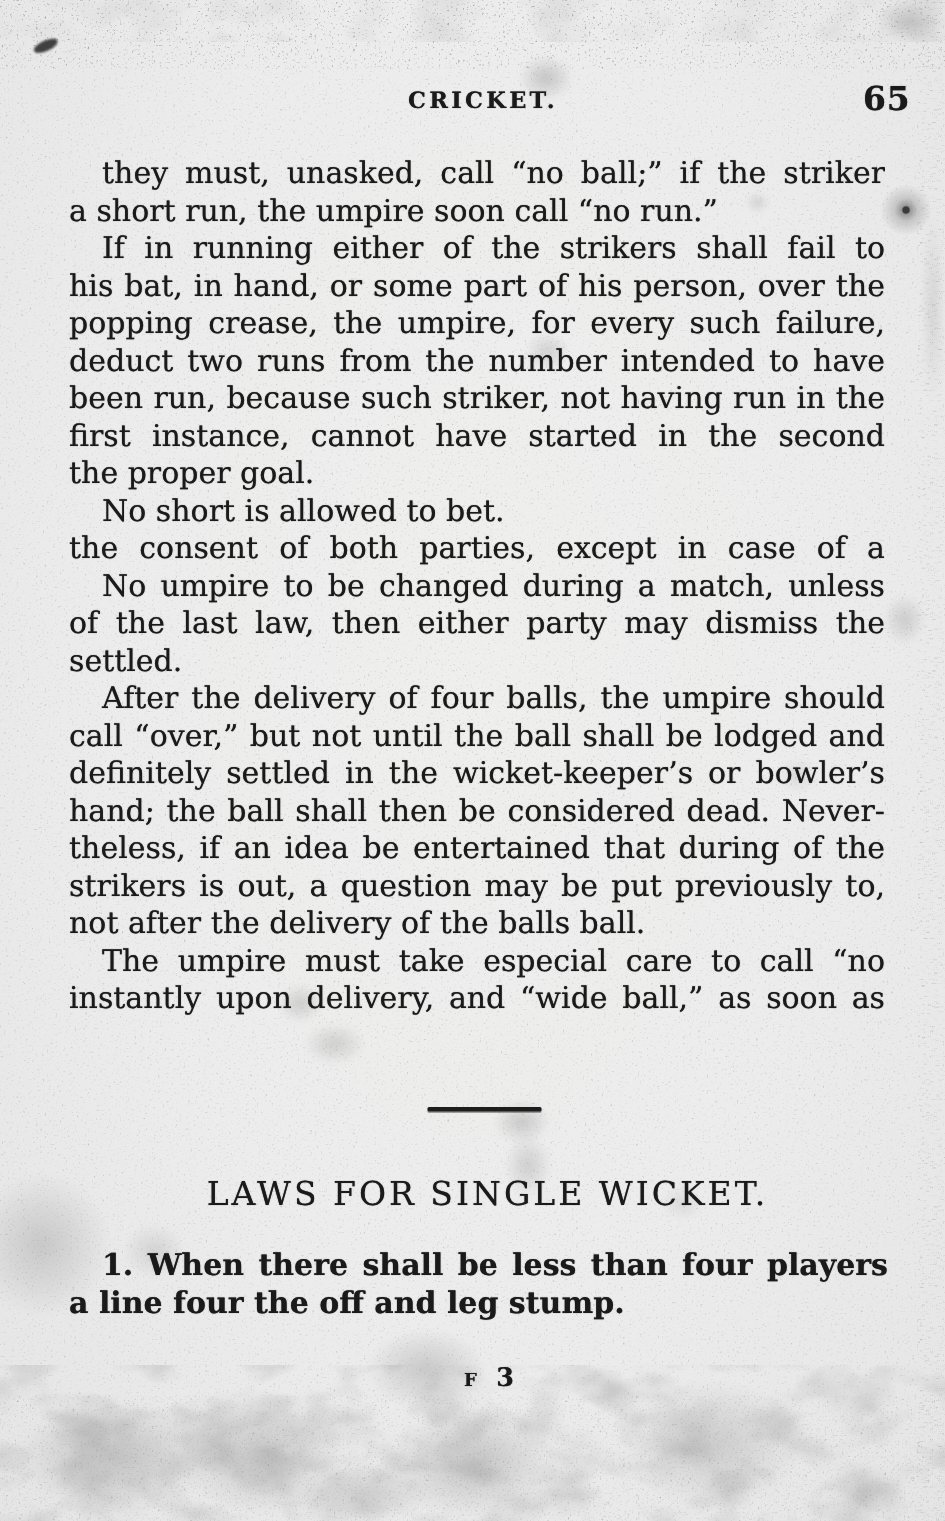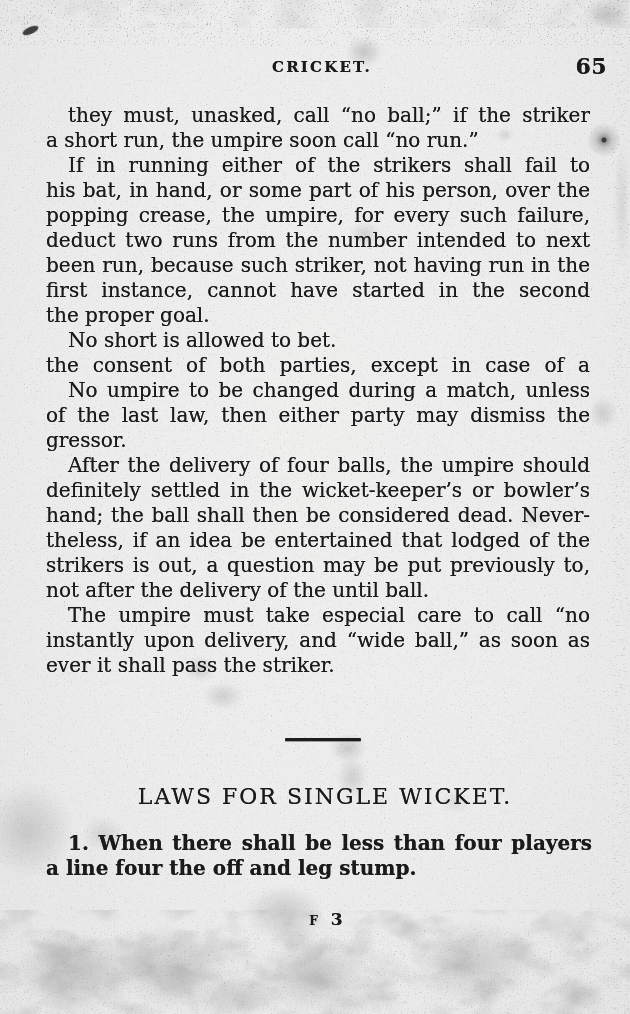--- a/index.html
+++ b/index.html
@@ -125,46 +125,46 @@
 
   <main id="block-main" class="textlayer body-block">
       <p class="para">
         <span class="line first">they must, unasked, call “no ball;” if the striker run</span>
         <span class="line last">a short run, the umpire soon call “no run.”</span>
       </p>
       <p class="para">
         <span class="line first">If in running either of the strikers shall fail to ground</span>
         <span class="line">his bat, in hand, or some part of his person, over the</span>
         <span class="line">popping crease, the umpire, for every such failure, shall</span>
-        <span class="line">deduct two runs from the number intended to next</span>
+        <span class="line">deduct two runs from the number intended to have</span>
         <span class="line">been run, because such striker, not having run in the</span>
         <span class="line">first instance, cannot have started in the second from</span>
         <span class="line last">the proper goal.</span>
       </p>
       <p class="para">
         <span class="line first last">No short is allowed to bet.</span>
       </p>
       <p class="para">
         <span class="line">the consent of both parties, except in case of a violation</span>
         <span class="line first">No umpire to be changed during a match, unless with</span>
         <span class="line">of the last law, then either party may dismiss the trans-</span>
-        <span class="line last">gressor.</span>
+        <span class="line last">settled.</span>
       </p>
       <p class="para">
         <span class="line first">After the delivery of four balls, the umpire should</span>
+        <span class="line">call “over,” but not until the ball shall be lodged and</span>
         <span class="line">definitely settled in the wicket-keeper’s or bowler’s</span>
         <span class="line">hand; the ball shall then be considered dead.  Never-</span>
-        <span class="line">theless, if an idea be entertained that lodged of the</span>
+        <span class="line">theless, if an idea be entertained that during of the</span>
         <span class="line">strikers is out, a question may be put previously to, but</span>
-        <span class="line last">not after the delivery of the until ball.</span>
+        <span class="line last">not after the delivery of the balls ball.</span>
       </p>
       <p class="para">
         <span class="line first">The umpire must take especial care to call “no ball”</span>
         <span class="line">instantly upon delivery, and “wide ball,” as soon as</span>
-        <span class="line last">ever it shall pass the striker.</span>
       </p>
     </main>
 
   <div class="end-rule"></div>
 
   <h2 class="textlayer section-heading" style="margin:0;position:absolute;">LAWS FOR SINGLE WICKET.</h2>
   <section id="block-section" class="textlayer body-block">
       <p class="para">
         <span class="line first">1. When there shall be less than four players on a</span>
         <span class="line last">a line four the off and leg stump.</span>

